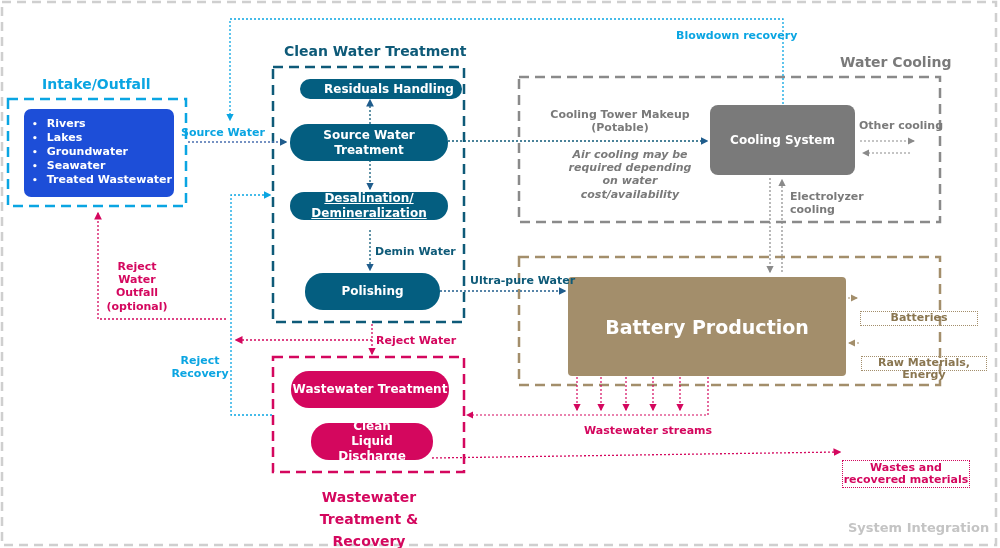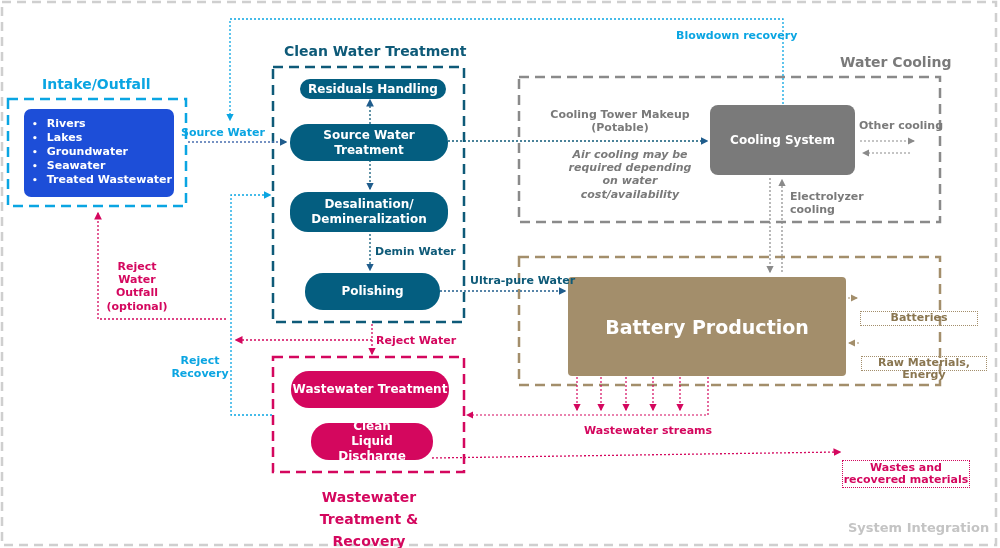--- a/index.html
+++ b/index.html
@@ -103,23 +103,23 @@
 <div class="intake-box">
   <ul>
     <li>Rivers</li>
     <li>Lakes</li>
     <li>Groundwater</li>
     <li>Seawater</li>
     <li>Treated Wastewater</li>
   </ul>
 </div>
 
-<div class="node pill-dark" style="left:300px;top:79px;width:146px;height:20px;border-radius:10px;">Residuals Handling</div>
+<div class="node pill-dark" style="left:300px;top:79px;width:146px;height:20px;border-radius:10px;padding-left:16px;">Residuals Handling</div>
 <div class="node pill-dark" style="left:290px;top:124px;width:158px;height:37px;">Source Water Treatment</div>
-<div class="node pill-dark" style="left:290px;top:192px;width:158px;height:40px;padding:0 18px;box-sizing:border-box;">Desalination/ Demineralization</div>
+<div class="node pill-dark" style="left:290px;top:192px;width:158px;height:28px;padding:0 18px;box-sizing:border-box;text-decoration:underline;">Desalination/ Demineralization</div>
 <div class="node pill-dark" style="left:305px;top:273px;width:135px;height:37px;">Polishing</div>
 
 <div class="cooling">Cooling System</div>
 <div class="lbl small c-gray" style="left:545px;top:108px;width:150px;text-align:center;white-space:normal;">Cooling Tower Makeup (Potable)</div>
 <div class="lbl small c-gray" style="left:560px;top:148px;width:140px;text-align:center;white-space:normal;font-style:italic;">Air cooling may be required depending on water cost/availability</div>
 <div class="lbl small c-gray" style="left:859px;top:119px;">Other cooling</div>
 <div class="lbl small c-gray" style="left:790px;top:190px;width:70px;white-space:normal;">Electrolyzer cooling</div>
 
 <div class="battery">Battery Production</div>
 <div class="outbox c-tan" style="left:860px;top:291px;width:118px;height:15px;border-color:#a38e6b;">Batteries</div>

